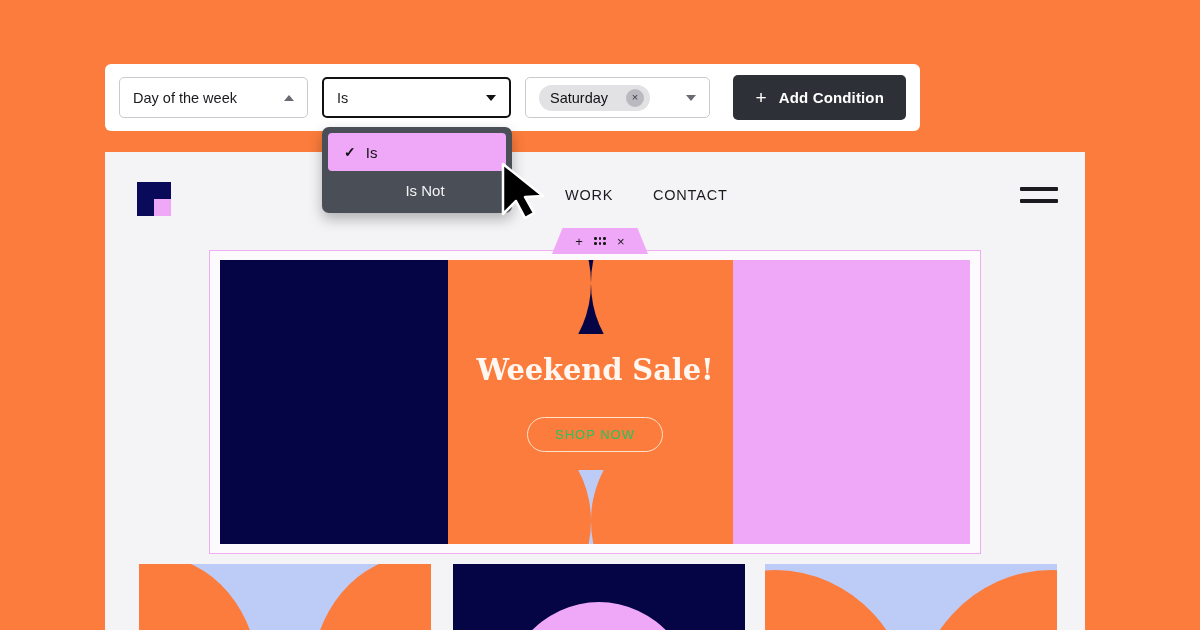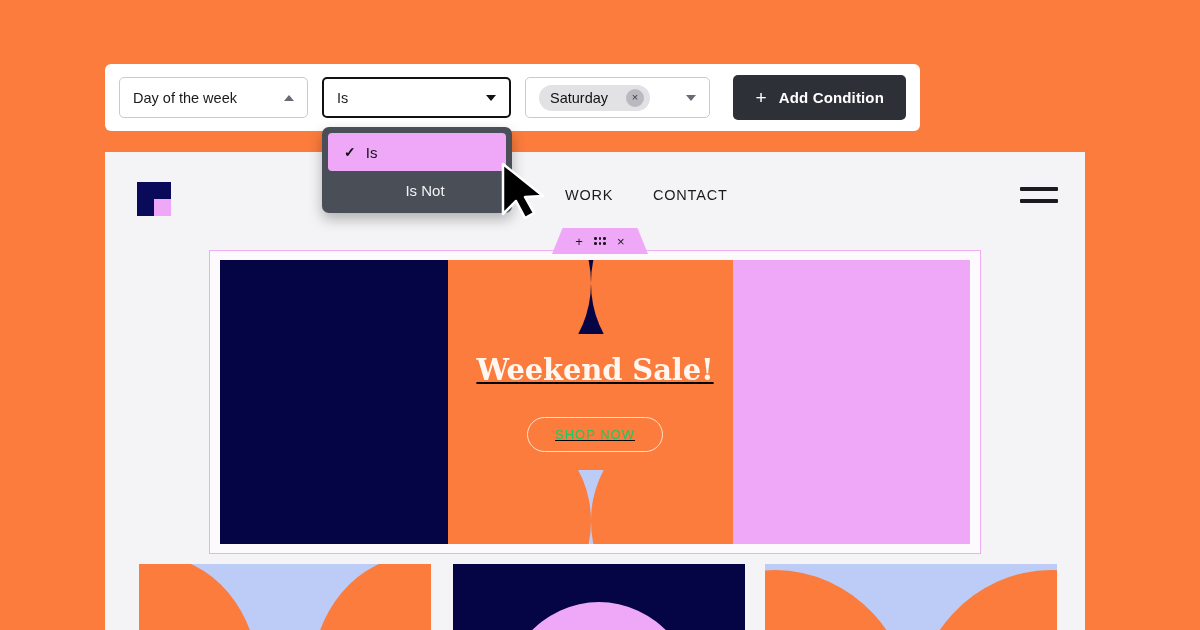--- a/index.html
+++ b/index.html
@@ -78,21 +78,20 @@
   #mid-bottom-blue{
     position:absolute; left:0; bottom:0; width:100%; height:34%;
     background:#BDCCF7;
   }
 
   #hero-copy{
     position:absolute; left:0; top:0; width:100%; height:100%;
     display:flex; flex-direction:column;
     align-items:center; justify-content:center; gap:30px;
     z-index:6;
-    text-decoration:underline;
   }
   #hero-title{
     font-family:"DejaVu Serif", serif;
     font-size:29px; font-weight:700; color:#FFF7F0;
     letter-spacing:-.005em;
   }
   #hero-cta{
     border:1.4px solid #FFE2CC; color:#22c55e;
     background:transparent; border-radius:999px;
     padding:9px 27px; font-size:13px; letter-spacing:.075em;

